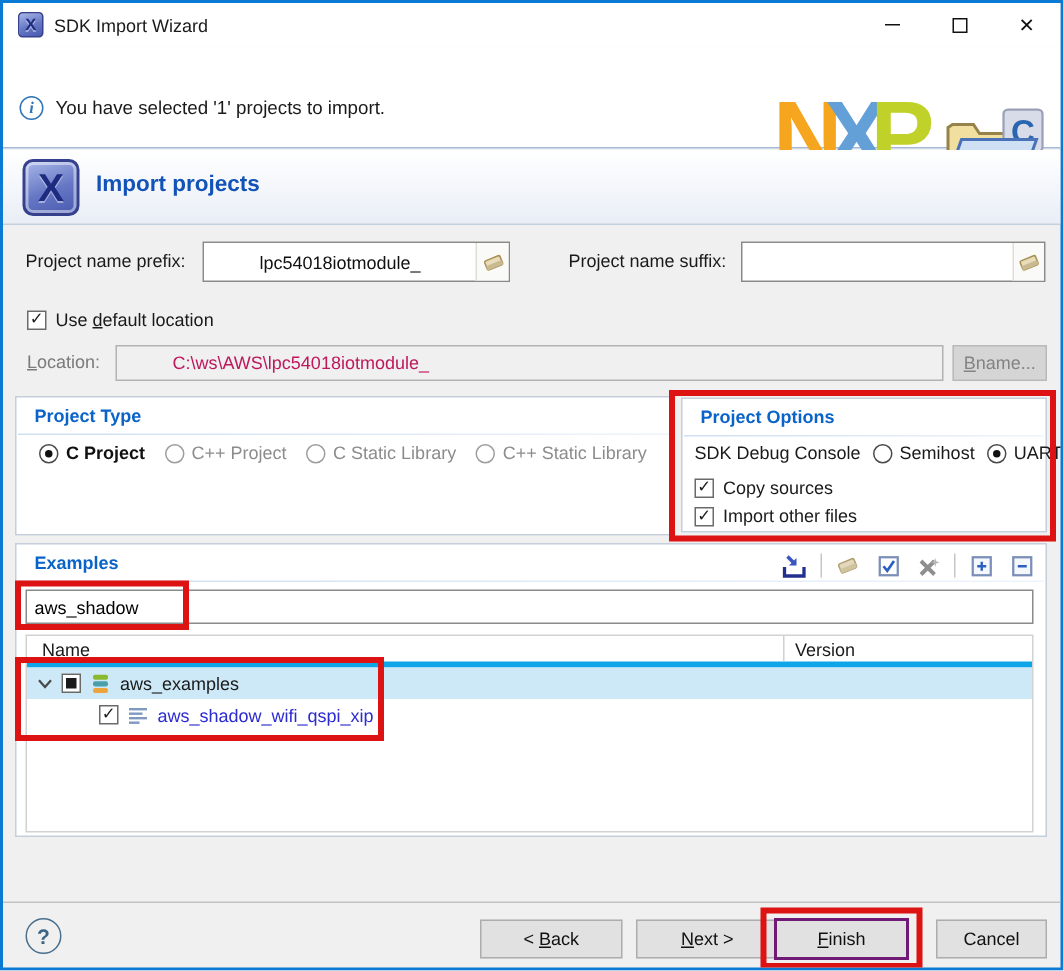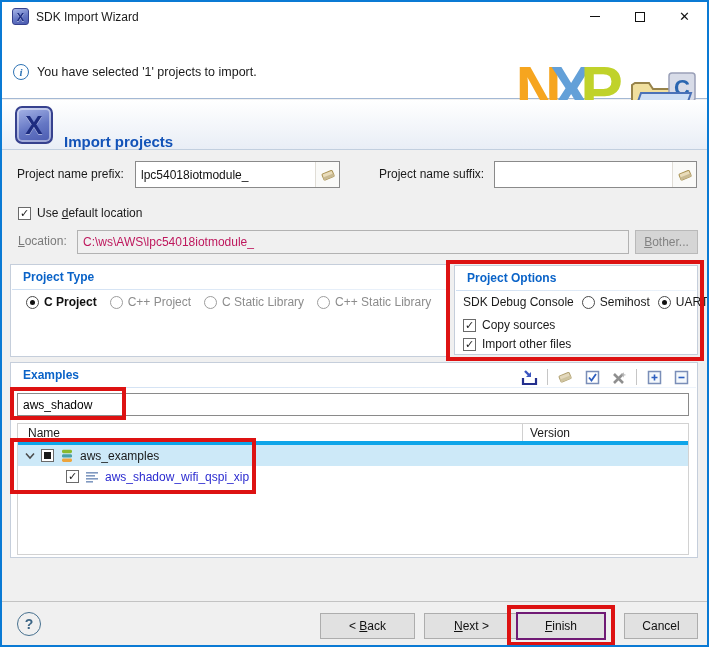--- a/index.html
+++ b/index.html
@@ -25,27 +25,27 @@
   .info-icon { width:16px; height:16px; border:1.5px solid #2f74b5; border-radius:50%; color:#2f74b5; font-family:"Liberation Serif", serif; font-style:italic; font-weight:bold; font-size:11px; display:flex; align-items:center; justify-content:center; }
   .info-text { font-size:12.5px; }
   .nxp-logo { position:absolute; right:84px; top:30px; height:58px; display:flex; align-items:center; font-weight:bold; font-size:64px; line-height:56px; letter-spacing:0; }
   .nxp-logo span { display:inline-block; }
   .nxp-x { margin-left:-12px; }
   .nxp-p { margin-left:-12px; }
   .folder-c { position:absolute; right:8px; top:40px; }
 
   
   .header-strip { position:absolute; top:98px; left:0; right:0; height:50px; background:linear-gradient(#ffffff,#e9eef6); border-bottom:1px solid #c2cfdf; }
-  .page-title { position:absolute; left:62px; top:33px; font-size:15px; font-weight:bold; color:#1353b8; }
+  .page-title { position:absolute; left:62px; top:14px; font-size:15px; font-weight:bold; color:#1353b8; }
 
   
   .lbl { position:absolute; font-size:12px; }
   .lbl.gray { color:#7a7a7a; }
   .u { text-decoration:underline; }
-  .field { position:absolute; display:flex; background:#fff; border:1px solid #8a8a8a; height:27px; align-items:center; }
+  .field { position:absolute; display:flex; background:#fff; border:1px solid #8a8a8a; height:27px; align-items:center;padding-left:32px; }
   .field input { flex:1 1 auto; min-width:0; border:none; outline:none; font-family:"Liberation Sans",sans-serif; font-size:12px; padding:0 5px; background:transparent; color:#111; }
   .eraser-btn { width:24px; height:100%; display:flex; align-items:center; justify-content:center; border-left:1px solid #e0ddd6; background:#fafaf8; }
   .field.disabled { background:#f0f0f0; border-color:#b2b2b2; height:24px; }
   .field.disabled input { color:#be185d; }
   .btn { position:absolute; height:26px; background:#e1e1e1; border:1px solid #adadad; font-family:"Liberation Sans",sans-serif; font-size:12px; display:flex; align-items:center; justify-content:center; color:#111; }
   .btn.disabled { background:#d5d5d5; border-color:#b9b9b9; color:#838383; height:24px; }
   .btn.default { border:2px solid #701a75; }
   .checkbox { width:13px; height:13px; background:#fff; border:1px solid #6a6a6a; display:inline-flex; align-items:center; justify-content:center; flex:0 0 auto; }
   .checkbox.checked::after { content:"✓"; font-size:11px; line-height:11px; color:#1a1a1a; }
   .checkbox.partial::after { content:""; width:7px; height:7px; background:#1a1a1a; }
@@ -157,21 +157,21 @@
   <div class="check-item" style="position:absolute; left:16px; top:204px;">
     <span class="checkbox checked"></span>
     <span><span>Use </span><span class="u">d</span><span>efault location</span></span>
   </div>
 
   <span class="lbl gray" style="left:16px; top:232px;"><span class="u">L</span><span>ocation:</span></span>
   <div class="field disabled" style="left:75px; top:228px; width:552px;">
     <input disabled="" value="C:\ws\AWS\lpc54018iotmodule_" style="">
   </div>
   <button class="btn disabled" style="left:633px; top:228px; width:63px;">
-      <span><span class="u">B</span><span>other...</span></span>
+      <span><span class="u">B</span><span>name...</span></span>
     </button>
 
   <div class="group" style="left:8px; top:262px; width:440px; height:93px;">
     <span class="group-title">Project Type</span>
     <span class="group-rule"></span>
     <div style="position:absolute; left:15px; top:30px; display:flex; gap:13px; align-items:center;">
       <span class="radio-item sel">
           <span class="radio">
             <span class="dot"></span>
           </span>

